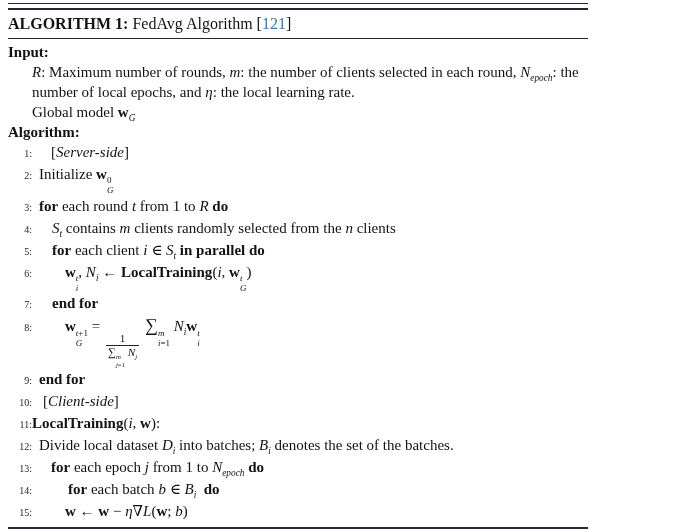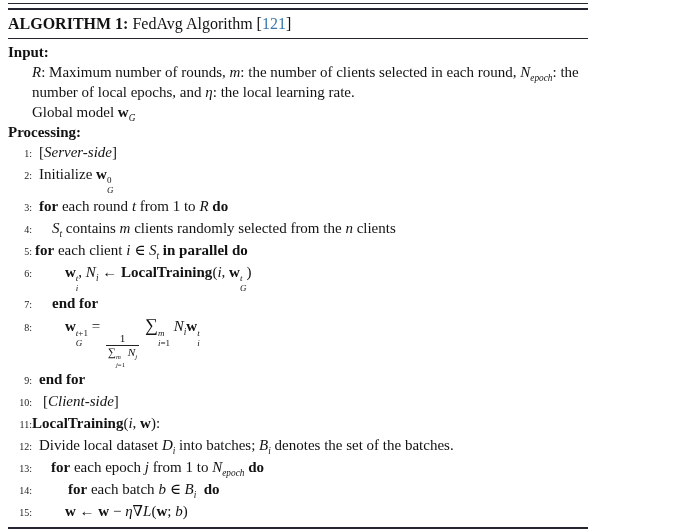--- a/index.html
+++ b/index.html
@@ -37,45 +37,45 @@
   <div class="rule-a"></div>
   <div class="rule-b"></div>
 
   <div class="title"><b>ALGORITHM 1:</b><span> FedAvg Algorithm </span><span>[</span><span class="cite" style="color: rgb(58, 119, 176);">121</span><span>]</span></div>
 
   <div class="hd">Input:</div>
   <div class="para"><i>R</i>: Maximum number of rounds, <i>m</i>: the number of clients selected in each round, <i>N</i><sub><i>epoch</i></sub>: the<br>number of local epochs, and <i>η</i>: the local learning rate.</div>
 
   <div class="para">Global model <b>w</b><sub><i>G</i></sub></div>
 
-  <div class="hd">Processing:</div>
+  <div class="hd">Algorithm:</div>
 
   <div id="steps">
       <div class="step">
         <span class="no">1:</span>
-        <span class="sc" style="margin-left: 7px;">[<i>Server-side</i>]</span>
+        <span class="sc" style="margin-left: 19px;">[<i>Server-side</i>]</span>
       </div>
       <div class="step">
         <span class="no">2:</span>
         <span class="sc" style="margin-left: 7px;">Initialize <b>w</b><span class="ss">
             <span>0</span>
             <span><i>G</i></span>
           </span></span>
       </div>
       <div class="step">
         <span class="no">3:</span>
         <span class="sc" style="margin-left: 7px;"><b>for</b> each round <i>t</i> from 1 to <i>R</i> <b>do</b></span>
       </div>
       <div class="step">
         <span class="no">4:</span>
         <span class="sc" style="margin-left: 20px;"><i class="cal">S</i><sub><i>t</i></sub> contains <i>m</i> clients randomly selected from the <i>n</i> clients</span>
       </div>
       <div class="step">
         <span class="no">5:</span>
-        <span class="sc" style="margin-left: 3px;"><b>for</b> each client <i>i</i> ∈ <i class="cal">S</i><sub><i>t</i></sub> <b>in parallel do</b></span>
+        <span class="sc" style="margin-left: 20px;"><b>for</b> each client <i>i</i> ∈ <i class="cal">S</i><sub><i>t</i></sub> <b>in parallel do</b></span>
       </div>
       <div class="step">
         <span class="no">6:</span>
         <span class="sc" style="margin-left: 33px;"><b>w</b><span class="ss">
             <span><i>t</i></span>
             <span><i>i</i></span>
           </span>, <i>N</i><sub><i>i</i></sub> ← <b>LocalTraining</b>(<i>i</i>, <b>w</b><span class="ss">
             <span><i>t</i></span>
             <span><i>G</i></span>
           </span>)</span>

